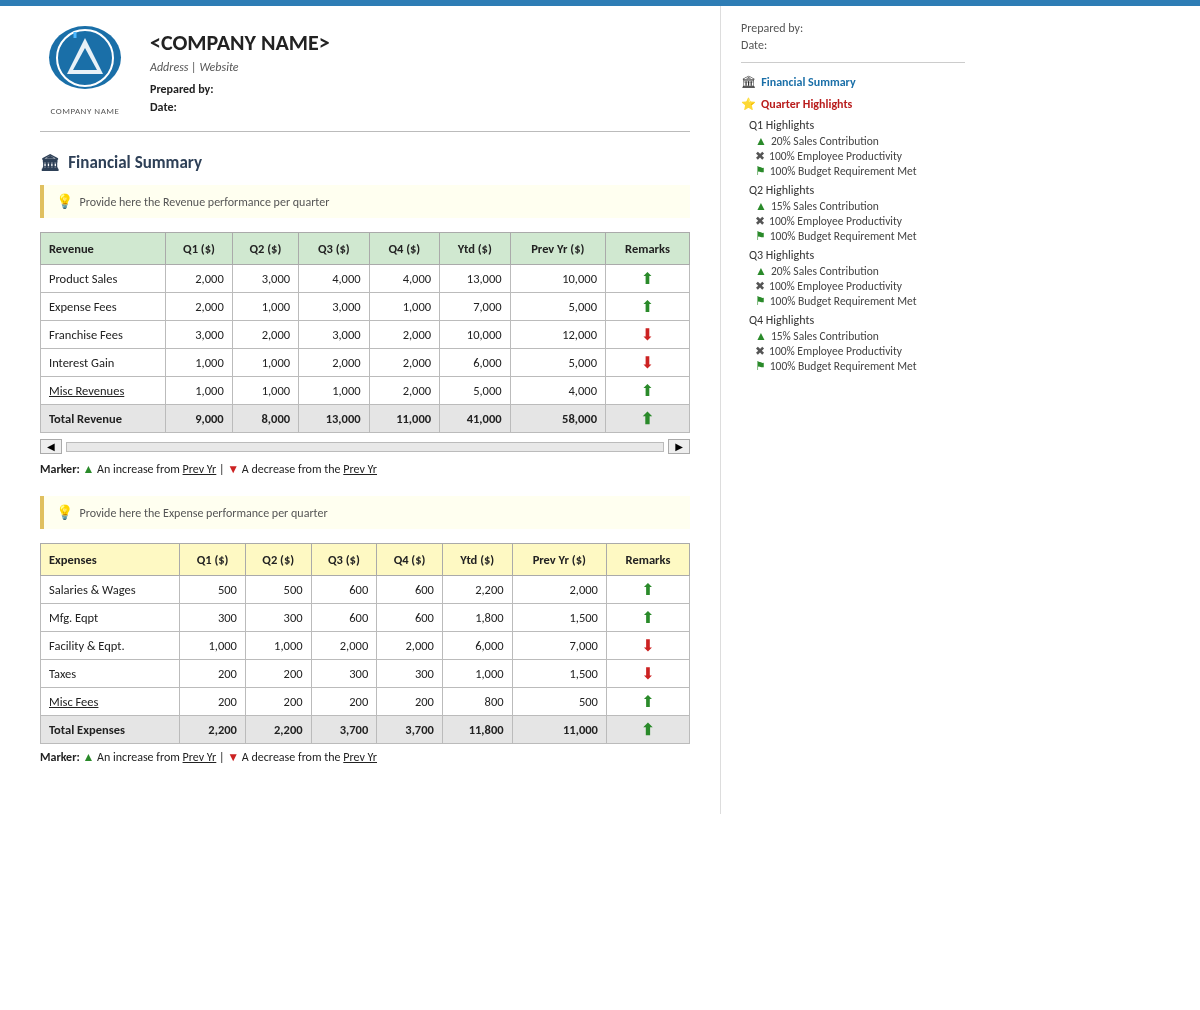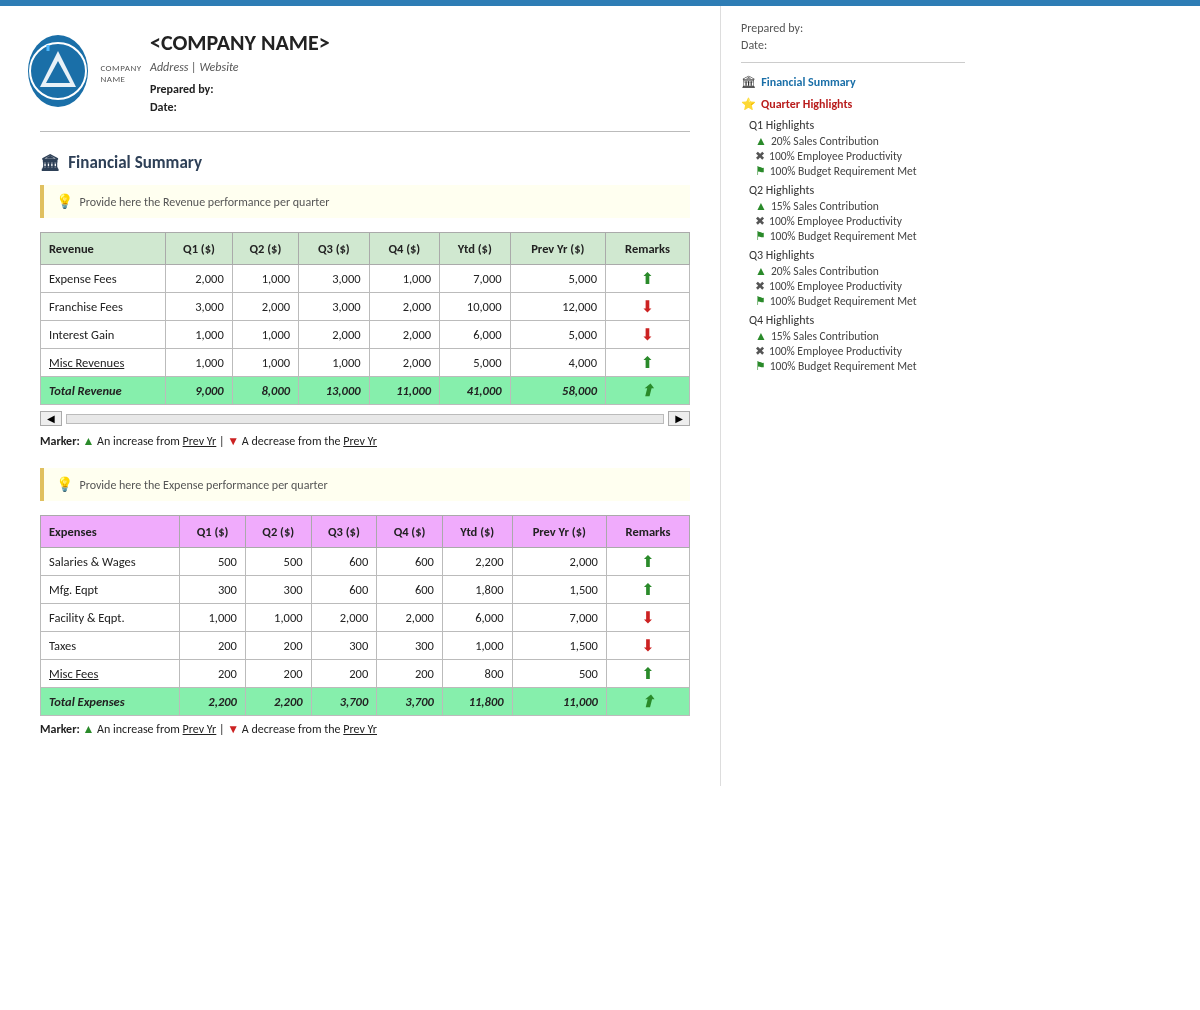--- a/index.html
+++ b/index.html
@@ -4,21 +4,21 @@
   <style>
     * { box-sizing: border-box; margin: 0; padding: 0; }
     body { font-family: Calibri, Arial, sans-serif; font-size: 13px; background: #fff; color: #222; display: flex; }
 
     
     .main-content { flex: 1; padding: 20px 30px 30px 40px; max-width: 720px; }
     .right-panel { width: 260px; padding: 15px 15px 15px 20px; border-left: 1px solid #ddd; font-size: 12px; }
 
     
     .company-header { display: flex; align-items: center; padding-bottom: 15px; border-bottom: 1px solid #bbb; margin-bottom: 20px; }
-    .logo-area { width: 90px; height: 90px; margin-right: 20px; display: flex; flex-direction: row; align-items: center; justify-content: center; gap: 12px; }
+    .logo-area { width: 90px; height: 90px; margin-right: 20px; display: flex; flex-direction: column; align-items: center; justify-content: center; gap: 12px; }
     .logo-circle { width: 72px; height: 72px; border-radius: 50%; background: #1a6fa8; display: flex; align-items: center; justify-content: center; }
     .logo-text-small { font-size: 9px; color: #555; margin-top: 4px; letter-spacing: 0.5px; }
     .company-info h1 { font-size: 22px; font-weight: bold; margin-bottom: 4px; }
     .company-info .address { font-size: 12px; color: #555; margin-bottom: 8px; font-style: italic; }
     .company-info .prepared { font-size: 12px; font-weight: bold; margin-bottom: 4px; }
     .company-info .date { font-size: 12px; font-weight: bold; }
 
     
     .section-title { display: flex; align-items: center; gap: 8px; font-size: 17px; font-weight: bold; color: #2e4057; margin-bottom: 12px; }
     .section-icon { font-size: 16px; }
@@ -26,27 +26,27 @@
     
     .note-box { background: #fffff0; border-left: 4px solid #e0c060; padding: 8px 12px; margin-bottom: 14px; color: #555; font-size: 12px; display: flex; align-items: center; gap: 6px; }
     .note-icon { color: #aaa; font-size: 14px; }
 
     
     .fin-table { border-collapse: collapse; width: 100%; margin-bottom: 6px; font-size: 12.5px; }
     .fin-table th { background: #d0e8d0; font-weight: bold; border: 1px solid #aaa; padding: 8px 8px; text-align: center; }
     .fin-table th:first-child { text-align: left; }
     .fin-table td { border: 1px solid #bbb; padding: 4px 8px; text-align: right; }
     .fin-table td:first-child { text-align: left; }
-    .fin-table tr.total-row td { font-weight: bold; background: #86efac; font-style: italic; }
+    .fin-table tr.total-row td { font-weight: bold; background: #e5e5e5; }
     .fin-table .remarks-col { text-align: center; }
     .arrow-up { color: #2a8a2a; font-size: 16px; }
     .arrow-down { color: #cc2222; font-size: 16px; }
 
     
-    .exp-table th { background: #f0abfc; margin-top: 40px; }
+    .exp-table th { background: #fef9c3; margin-top: 40px; }
 
     
     .scroll-row { display: flex; align-items: center; gap: 4px; margin-bottom: 8px; }
     .scroll-btn { border: 1px solid #aaa; background: #eee; padding: 1px 6px; cursor: pointer; font-size: 10px; }
     .scroll-bar { flex: 1; height: 10px; background: #e8e8e8; border: 1px solid #bbb; }
 
     
     .marker-line { font-size: 12px; margin-bottom: 20px; }
     .marker-line u { cursor: pointer; }
     .marker-up { color: #2a8a2a; }
@@ -118,20 +118,30 @@
               <th>Q1 ($)</th>
               <th>Q2 ($)</th>
               <th>Q3 ($)</th>
               <th>Q4 ($)</th>
               <th>Ytd ($)</th>
               <th>Prev Yr ($)</th>
               <th>Remarks</th>
             </tr>
           </thead>
           <tbody id="revenue-tbody">
+          <tr>
+                <td>Product Sales</td>
+      <td>2,000</td>
+      <td>3,000</td>
+      <td>4,000</td>
+      <td>4,000</td>
+      <td>13,000</td>
+      <td>10,000</td>
+      <td class="remarks-col"><span class="arrow-up">⬆</span></td>
+              </tr>
               <tr>
                 <td>Expense Fees</td>
       <td>2,000</td>
       <td>1,000</td>
       <td>3,000</td>
       <td>1,000</td>
       <td>7,000</td>
       <td>5,000</td>
       <td class="remarks-col"><span class="arrow-up">⬆</span></td>
               </tr>

